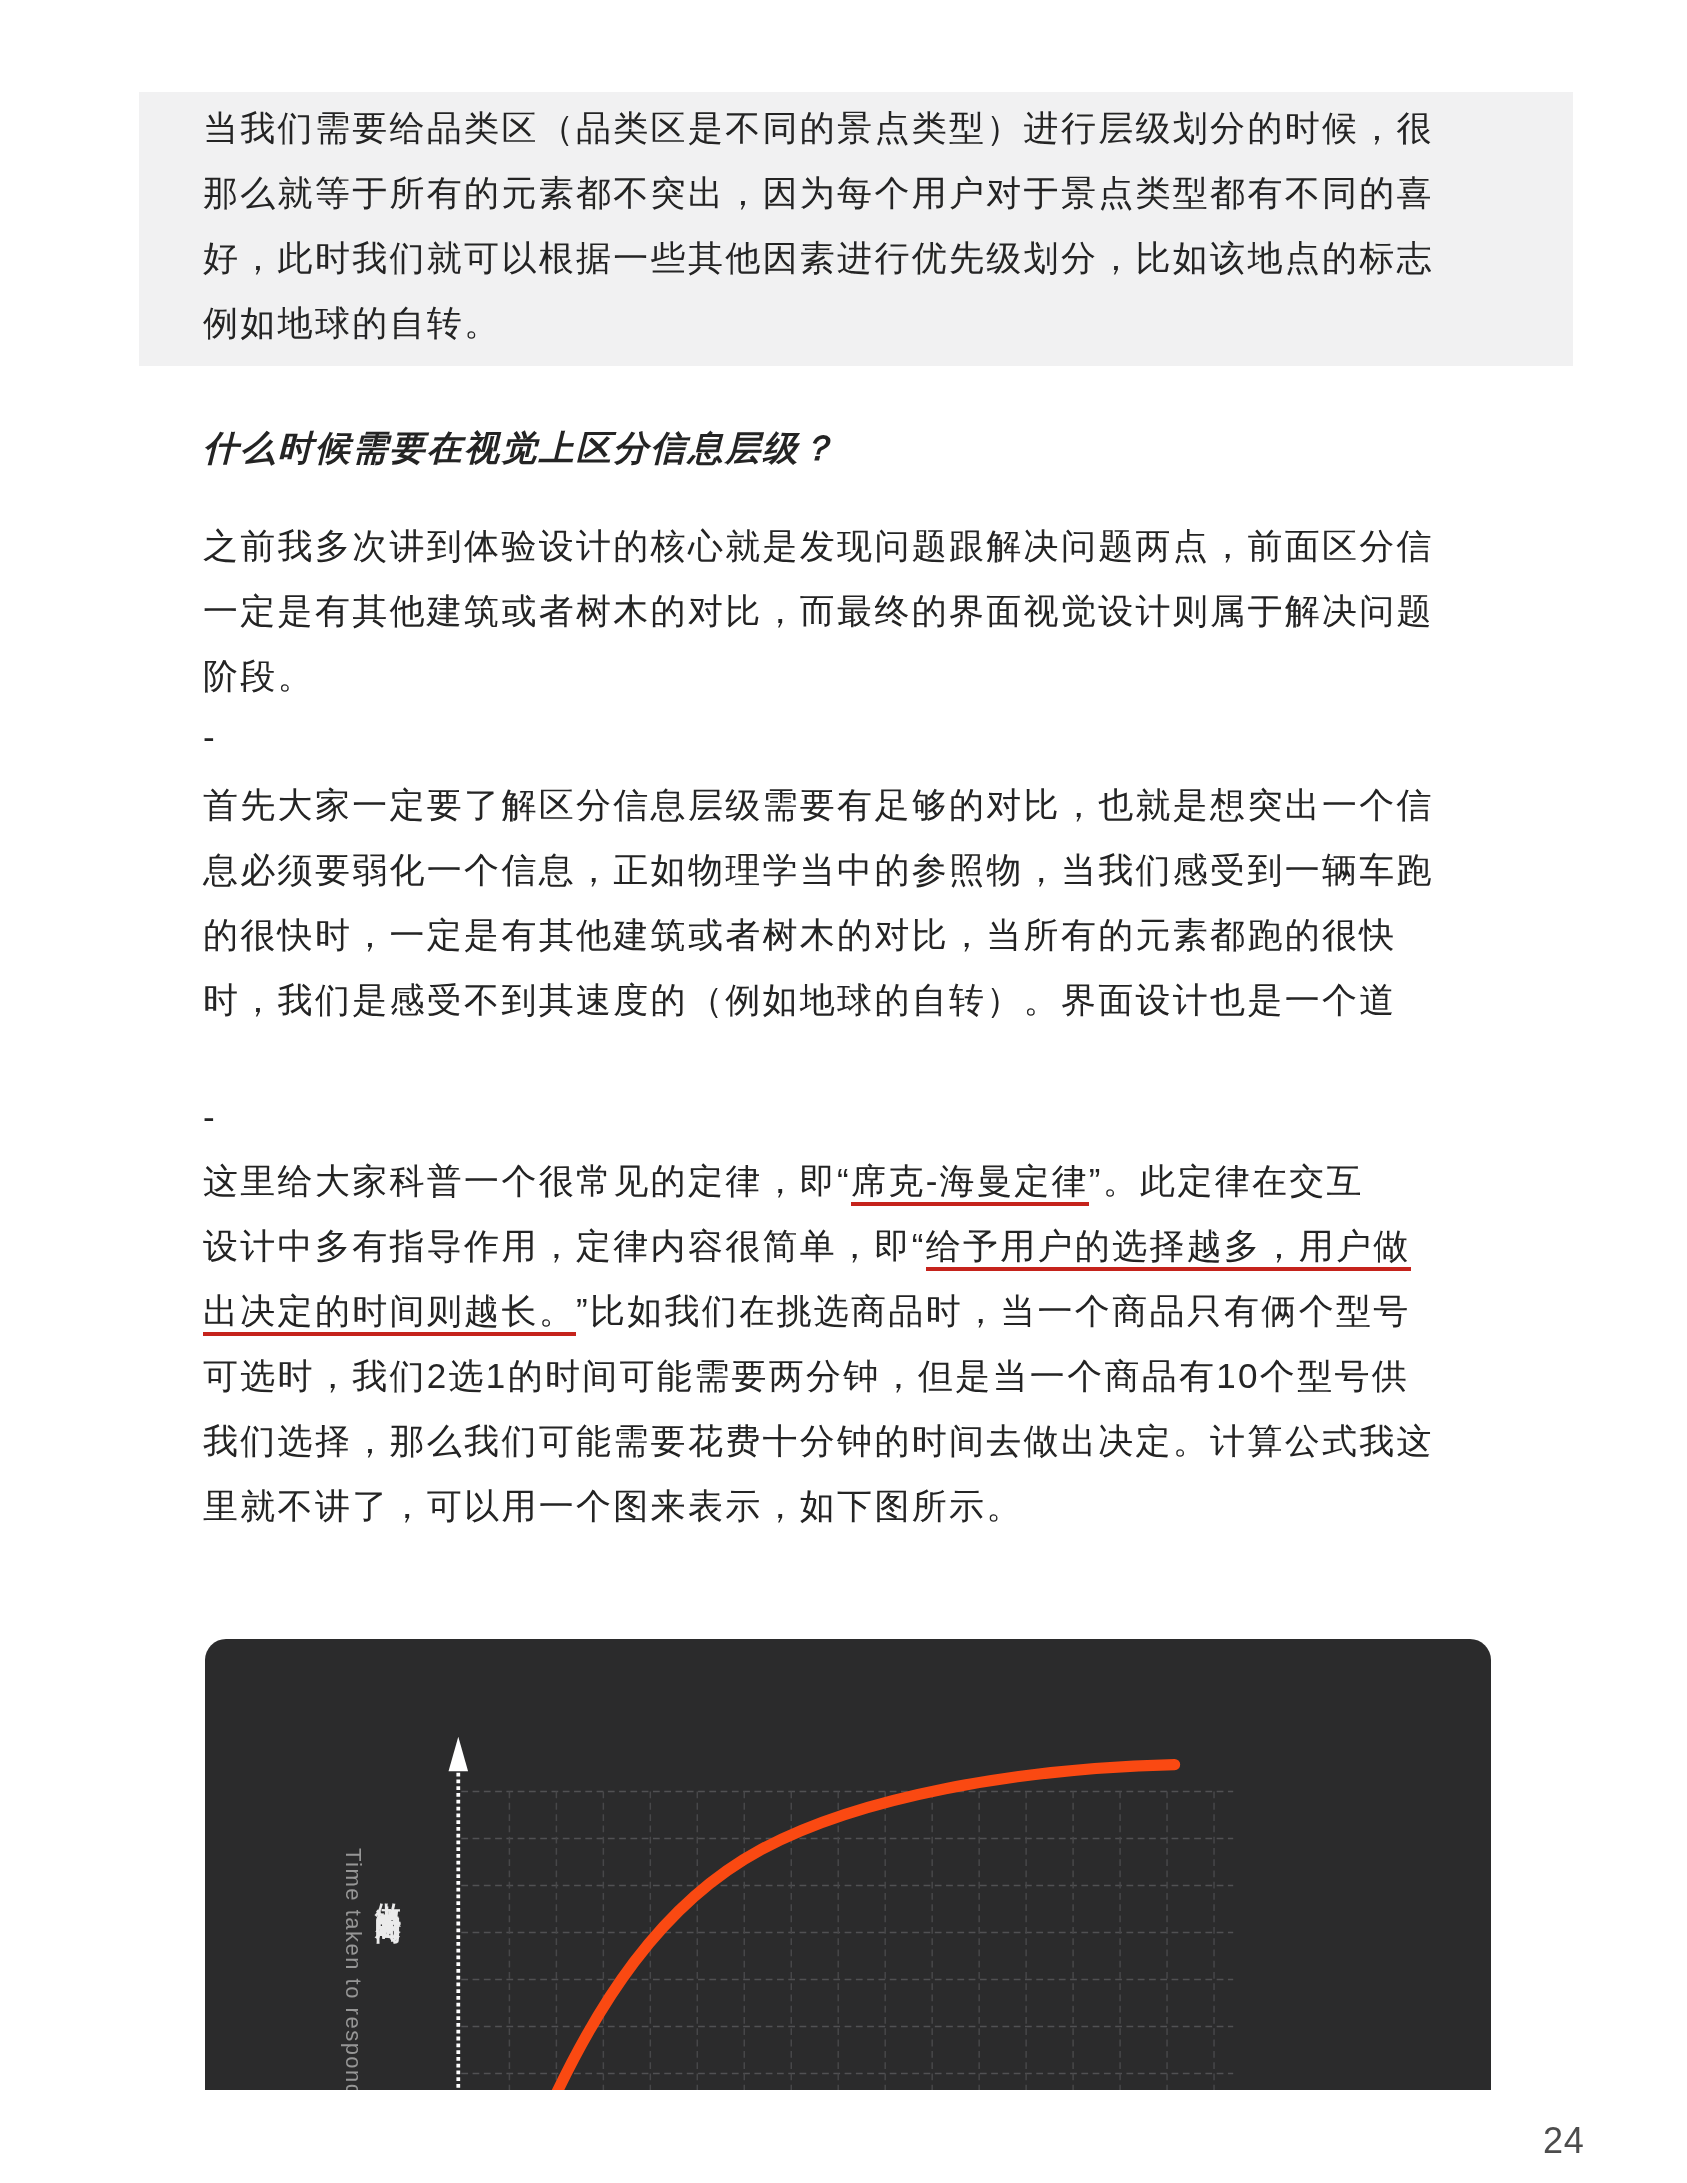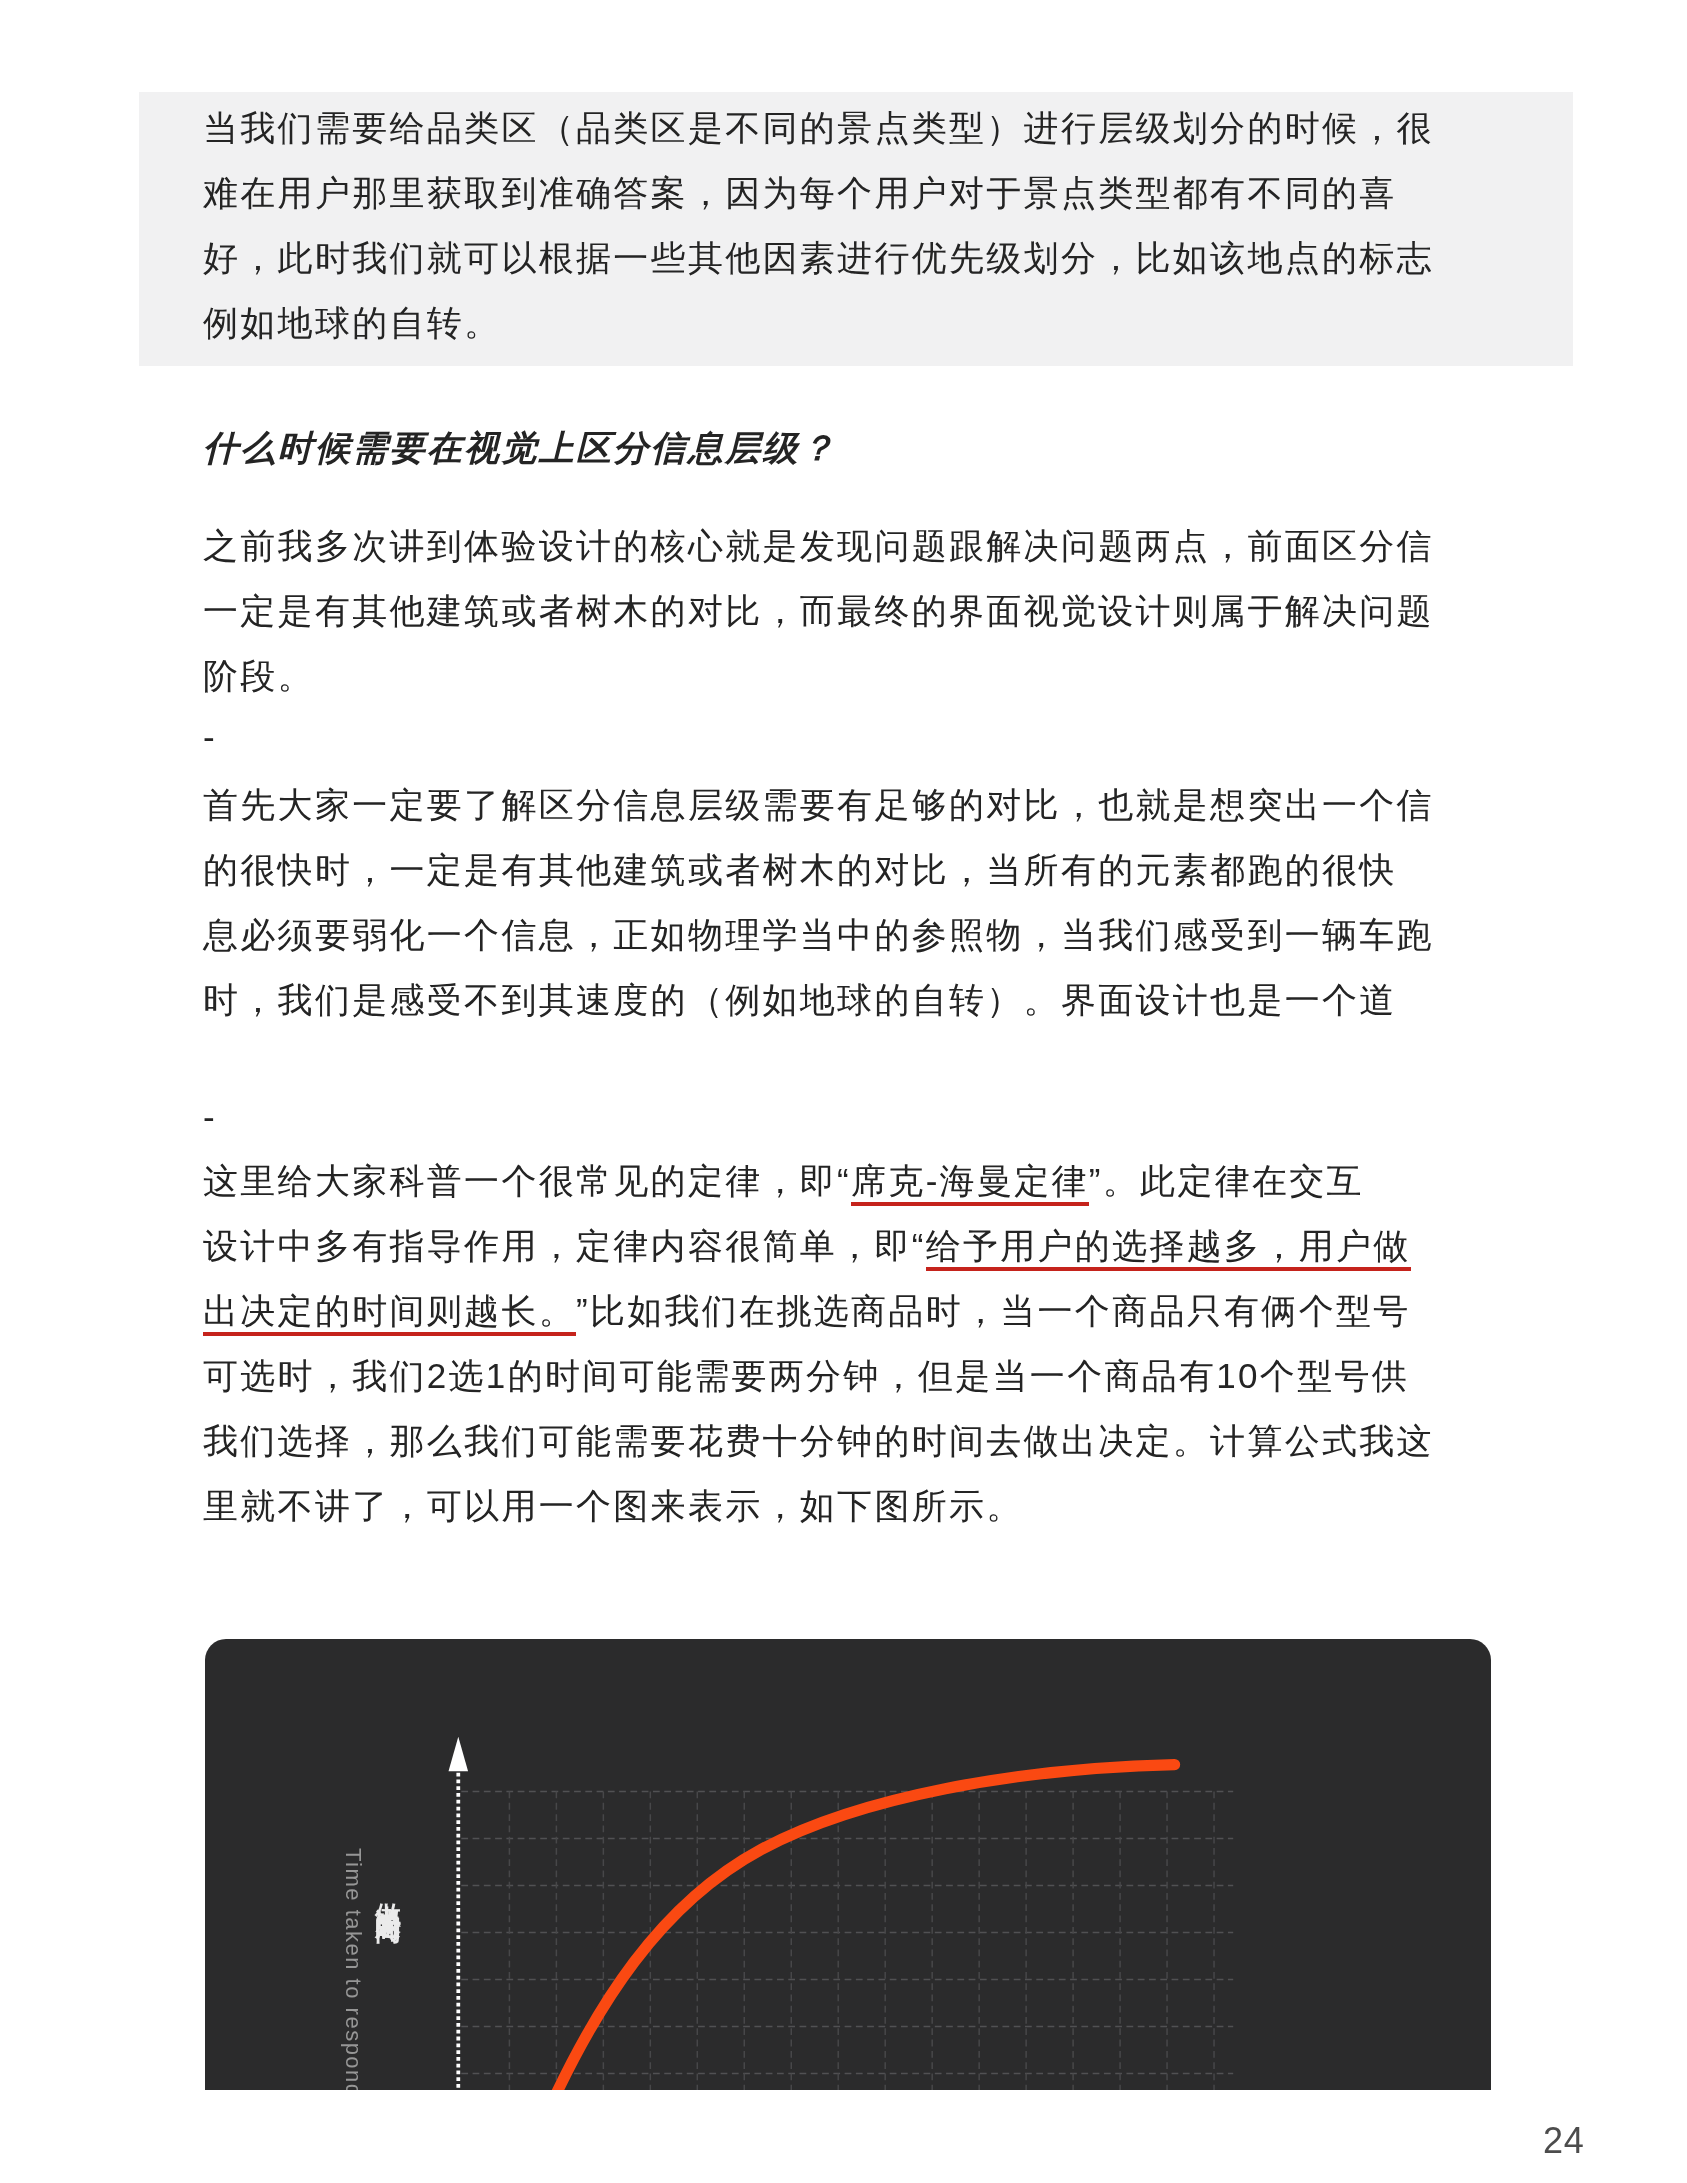--- a/index.html
+++ b/index.html
@@ -29,39 +29,39 @@
   .axis-en{display:block;color:#969696;font-size:22px;line-height:33px;letter-spacing:1.5px;margin-block-start:1.5px;}
   .page-number{position:absolute;left:1543px;top:2120px;font-size:36px;color:#4c4c4c;letter-spacing:0.8px;}
 </style>
 </head>
 <body>
 
 <div class="page">
 
   <div class="quote-box">
       <div class="line"><span>当我们需要给品类区（品类区是不同的景点类型）进行层级划分的时候，很</span></div>
-      <div class="line"><span>难在用户那里获取到准确答案，因为每个用户对于景点类型都有不同的喜</span></div>
+      <div class="line"><span>那么就等于所有的元素都不突出，因为每个用户对于景点类型都有不同的喜</span></div>
       <div class="line"><span>好，此时我们就可以根据一些其他因素进行优先级划分，比如该地点的标志</span></div>
       <div class="line"><span>例如地球的自转。</span></div>
     </div>
 
   <div class="line heading">什么时候需要在视觉上区分信息层级？</div>
 
   <div class="p-intro">
       <div class="line"><span>之前我多次讲到体验设计的核心就是发现问题跟解决问题两点，前面区分信</span></div>
       <div class="line"><span>一定是有其他建筑或者树木的对比，而最终的界面视觉设计则属于解决问题</span></div>
       <div class="line"><span>阶段。</span></div>
     </div>
 
   <div class="line sep-1">-</div>
 
   <div class="p-contrast">
       <div class="line"><span>首先大家一定要了解区分信息层级需要有足够的对比，也就是想突出一个信</span></div>
+      <div class="line"><span>息必须要弱化一个信息，正如物理学当中的参照物，当我们感受到一辆车跑</span></div>
       <div class="line"><span>的很快时，一定是有其他建筑或者树木的对比，当所有的元素都跑的很快</span></div>
-      <div class="line"><span>息必须要弱化一个信息，正如物理学当中的参照物，当我们感受到一辆车跑</span></div>
       <div class="line"><span>时，我们是感受不到其速度的（例如地球的自转）。界面设计也是一个道</span></div>
     </div>
 
   <div class="line sep-2">-</div>
 
   <div class="p-hick">
       <div class="line"><span>这里给大家科普一个很常见的定律，即“</span><span class="u">席克-海曼定律</span><span>”。此定律在交互</span></div>
       <div class="line"><span>设计中多有指导作用，定律内容很简单，即“</span><span class="u">给予用户的选择越多，用户做</span></div>
       <div class="line"><span class="u">出决定的时间则越长。</span><span>”比如我们在挑选商品时，当一个商品只有俩个型号</span></div>
       <div class="line"><span>可选时，我们2选1的时间可能需要两分钟，但是当一个商品有10个型号供</span></div>

